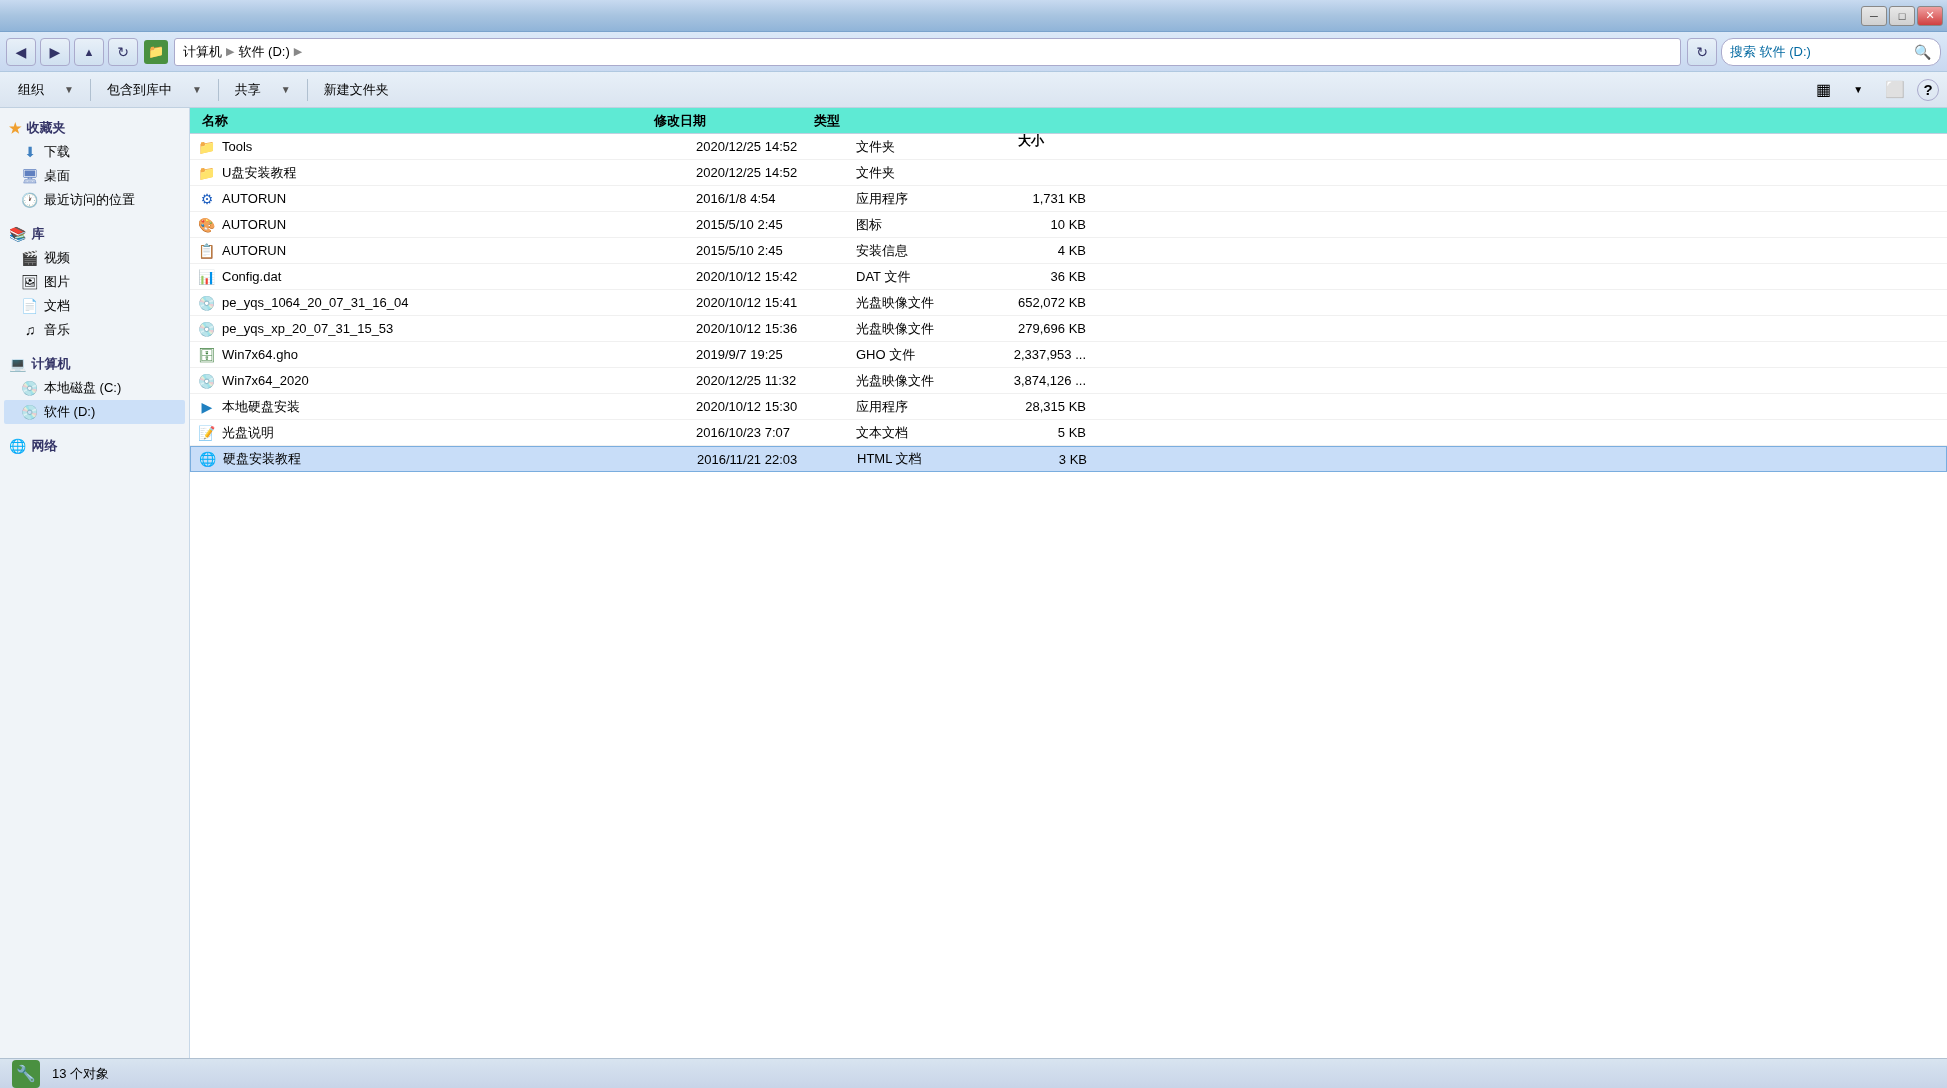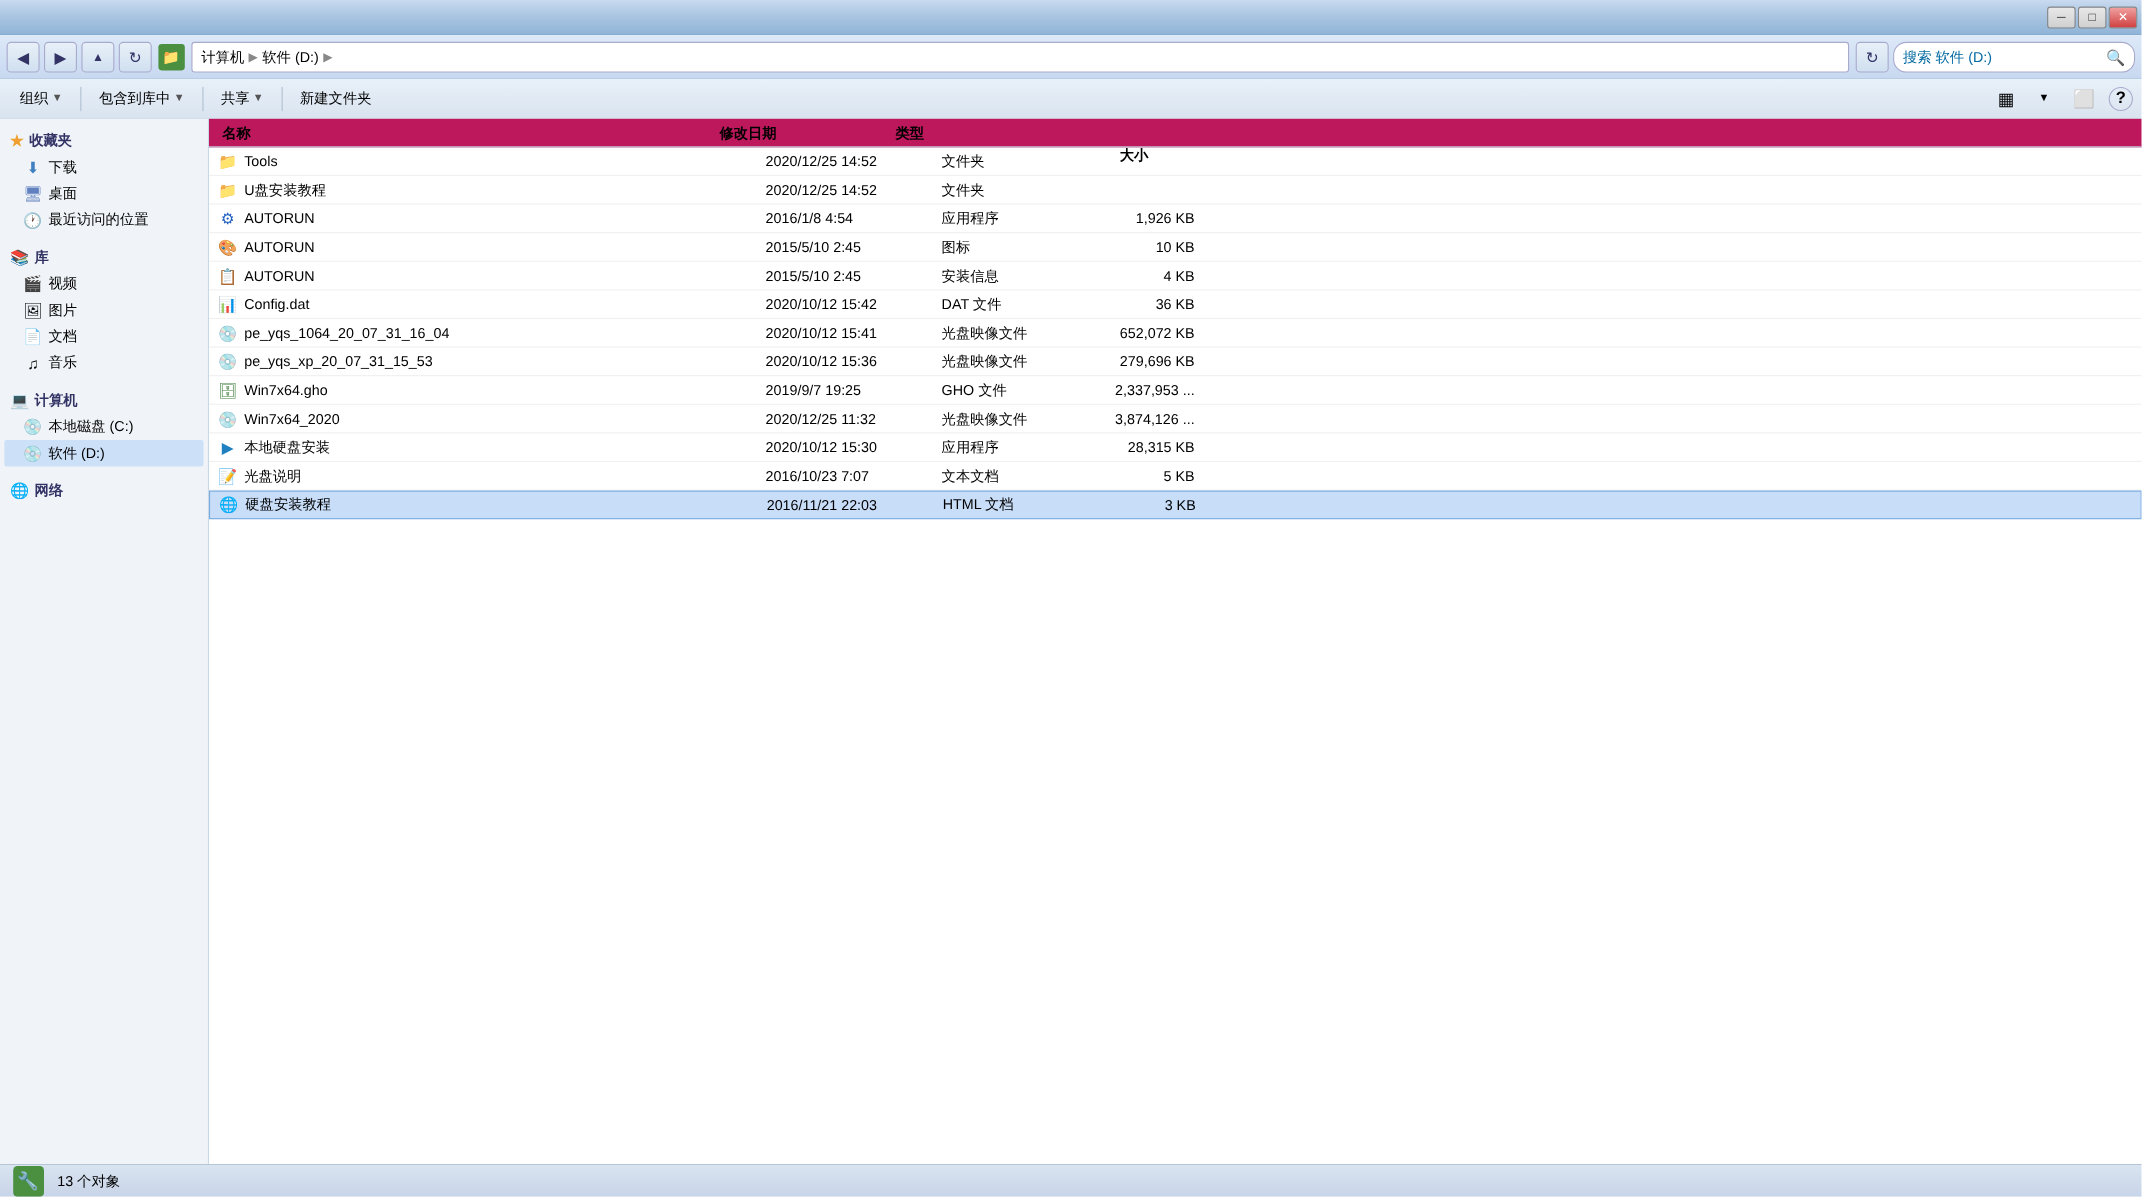--- a/index.html
+++ b/index.html
@@ -109,21 +109,21 @@
     .toolbar-btn {
       height: 26px;
       padding: 0 10px;
       border: none;
       background: transparent;
       border-radius: 3px;
       cursor: pointer;
       font-size: 13px;
       display: flex;
       align-items: center;
-      gap: 3px;
+      gap: 20px;
       color: #000;
     }
     .toolbar-btn .drop-arrow { font-size: 10px; color: #555; }
     .toolbar-sep { width: 1px; height: 22px; background: #b0c0d0; margin: 0 4px; }
 
     
     .main-layout {
       display: flex;
       height: calc(1088px - 32px - 40px - 36px - 30px);
     }
@@ -169,21 +169,21 @@
     
     .file-area {
       flex: 1;
       background: #fff;
       display: flex;
       flex-direction: column;
     }
     .file-list-header {
       display: flex;
       align-items: center;
-      background: #be185d;
+      background: #5eead4;
       border-bottom: 1px solid #c0d0e0;
       font-size: 13px;
       font-weight: bold;
       color: #000;
       height: 26px;
       padding: 0 4px;
     }
     .col-name { width: 460px; padding-left: 8px; }
     .col-date { width: 160px; }
     .col-type { width: 120px; }
@@ -407,21 +407,21 @@
     <div class="file-cell-type">文件夹</div>
     <div class="file-cell-size"></div>
   </div>
         <div class="file-row">
     <div class="file-cell-name">
       <span class="file-icon" style="color:#2060c0;">⚙</span>
       <span>AUTORUN</span>
     </div>
     <div class="file-cell-date">2016/1/8 4:54</div>
     <div class="file-cell-type">应用程序</div>
-    <div class="file-cell-size">1,926 KB</div>
+    <div class="file-cell-size">1,731 KB</div>
   </div>
         <div class="file-row">
     <div class="file-cell-name">
       <span class="file-icon" style="color:#e08020;">🎨</span>
       <span>AUTORUN</span>
     </div>
     <div class="file-cell-date">2015/5/10 2:45</div>
     <div class="file-cell-type">图标</div>
     <div class="file-cell-size">10 KB</div>
   </div>

